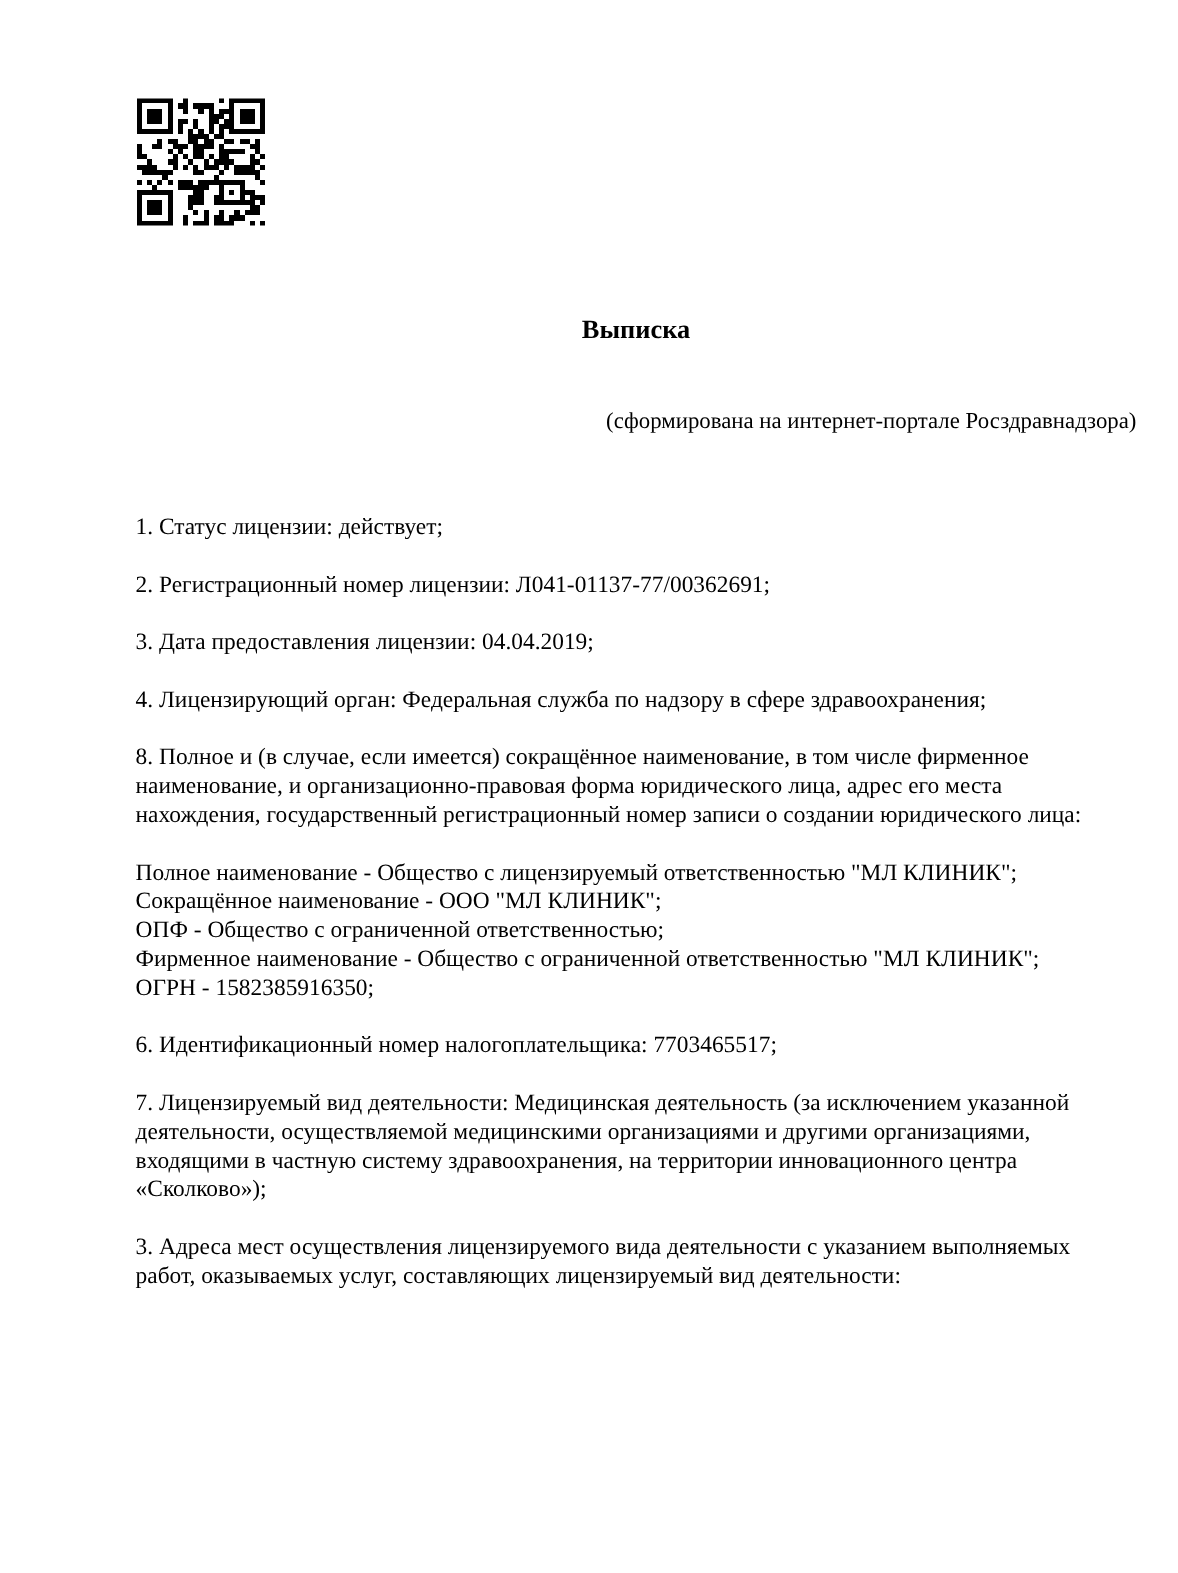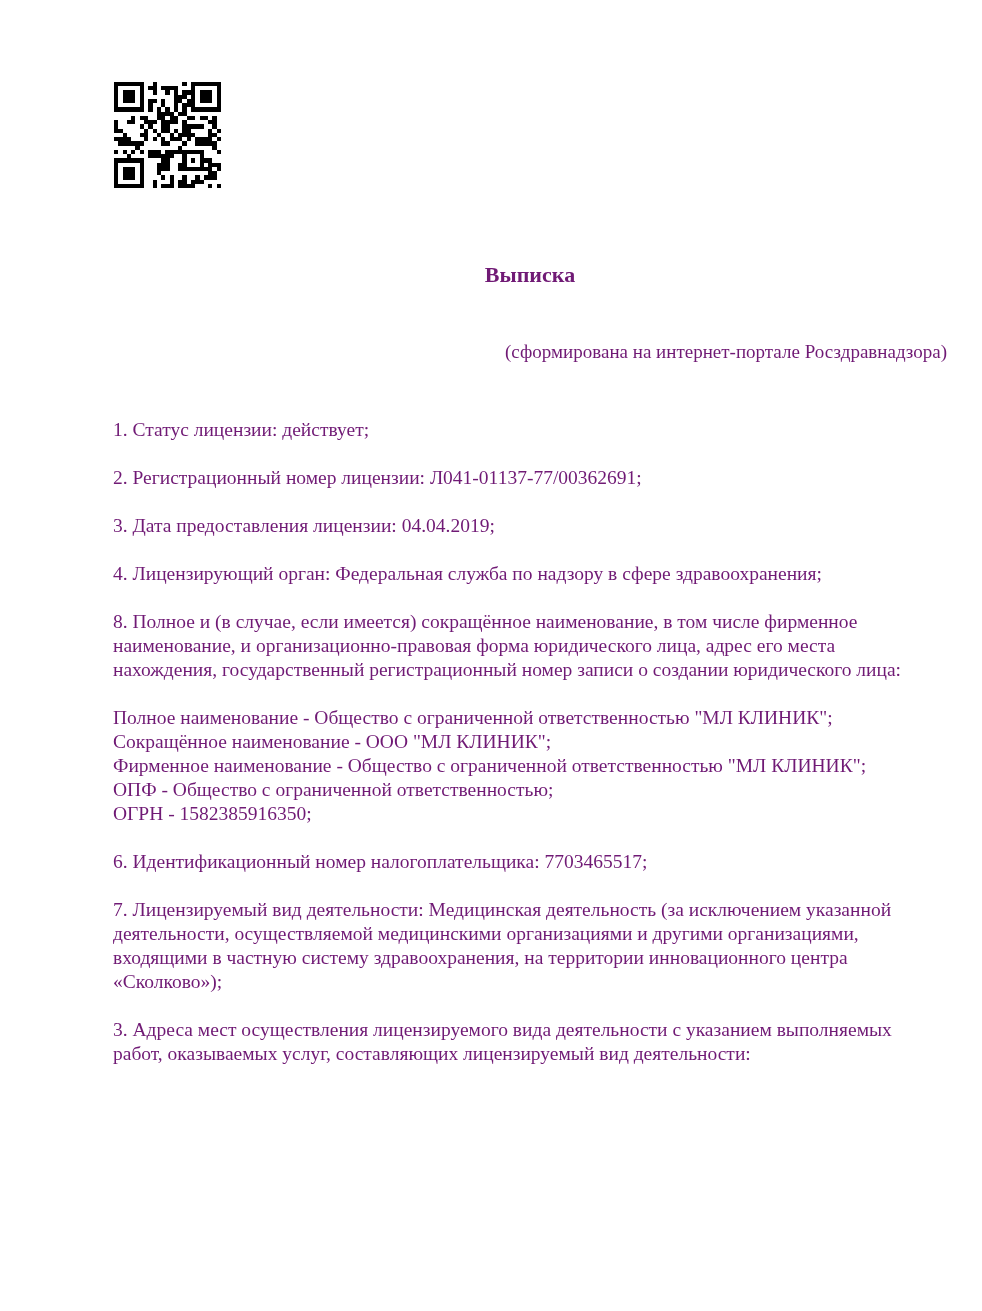--- a/index.html
+++ b/index.html
@@ -5,21 +5,21 @@
   html, body {
     margin: 0;
     padding: 0;
     background: #ffffff;
   }
   .page {
     position: relative;
     width: 982px;
     height: 1311px;
     background: #ffffff;
-    color: #701a75;
+    color: #000000;
     font-family: "Liberation Serif", "DejaVu Serif", serif;
     overflow: hidden;
   }
   .qr {
     position: absolute;
     left: 114px;
     top: 82px;
     width: 107px;
     height: 106px;
   }
@@ -49,21 +49,21 @@
   }
   .body {
     position: absolute;
     left: 113px;
     top: 414px;
     width: 793px;
     font-size: 19.5px;
     line-height: 24px;
   }
   .para {
-    margin: 4px 0 24px 0;
+    margin: 14px 0 24px 0;
   }
   .org-line {
     margin: 0;
   }
 </style>
 </head>
 <body>
 
 <div class="page">
 
@@ -388,24 +388,24 @@
   <div class="subtitle">(сформирована на интернет-портале Росздравнадзора)</div>
 
   <div class="body">
     <p class="para">1. Статус лицензии: действует;</p>
     <p class="para">2. Регистрационный номер лицензии: Л041-01137-77/00362691;</p>
     <p class="para">3. Дата предоставления лицензии: 04.04.2019;</p>
     <p class="para">4. Лицензирующий орган: Федеральная служба по надзору в сфере здравоохранения;</p>
     <p class="para">8. Полное и (в случае, если имеется) сокращённое наименование, в том числе фирменное наименование, и организационно-правовая форма юридического лица, адрес его места нахождения, государственный регистрационный номер записи о создании юридического лица:</p>
 
     <div class="para">
-      <div class="org-line">Полное наименование - Общество с ограниченной ответственностью "МЛ КЛИНИК";</div>
+      <div class="org-line">Полное наименование - Общество с лицензируемый ответственностью "МЛ КЛИНИК";</div>
       <div class="org-line">Сокращённое наименование - ООО "МЛ КЛИНИК";</div>
+      <div class="org-line">ОПФ - Общество с ограниченной ответственностью;</div>
       <div class="org-line">Фирменное наименование - Общество с ограниченной ответственностью "МЛ КЛИНИК";</div>
-      <div class="org-line">ОПФ - Общество с ограниченной ответственностью;</div>
       <div class="org-line">ОГРН - 1582385916350;</div>
     </div>
 
     <p class="para">6. Идентификационный номер налогоплательщика: 7703465517;</p>
     <p class="para">7. Лицензируемый вид деятельности: Медицинская деятельность (за исключением указанной деятельности, осуществляемой медицинскими организациями и другими организациями, входящими в частную систему здравоохранения, на территории инновационного центра «Сколково»);</p>
     <p class="para">3. Адреса мест осуществления лицензируемого вида деятельности с указанием выполняемых работ, оказываемых услуг, составляющих лицензируемый вид деятельности:</p>
   </div>
 
 </div>
 

